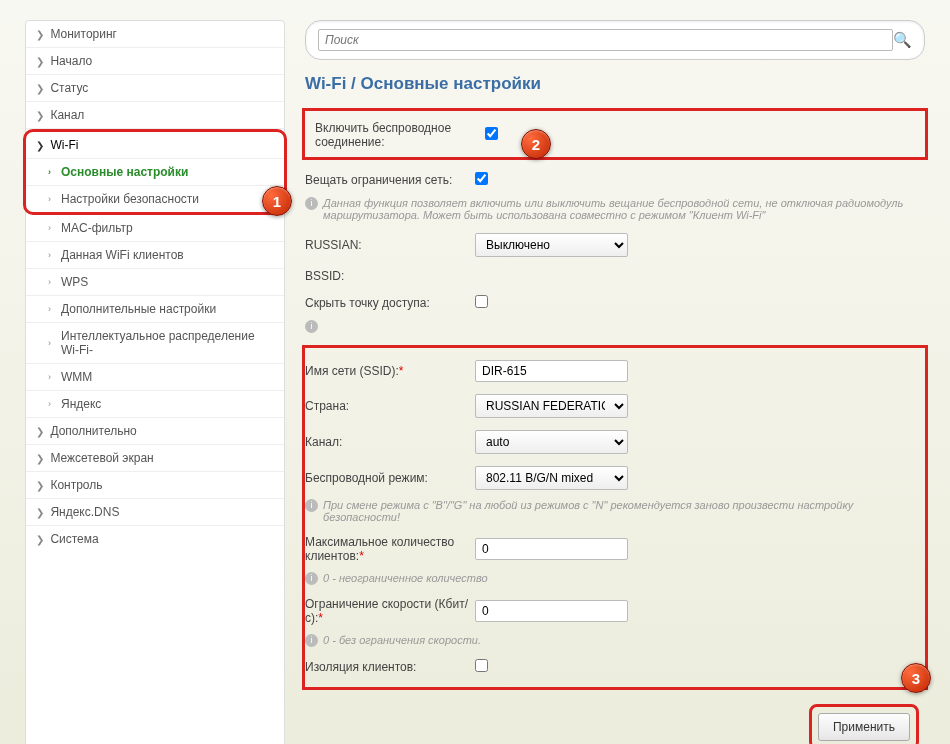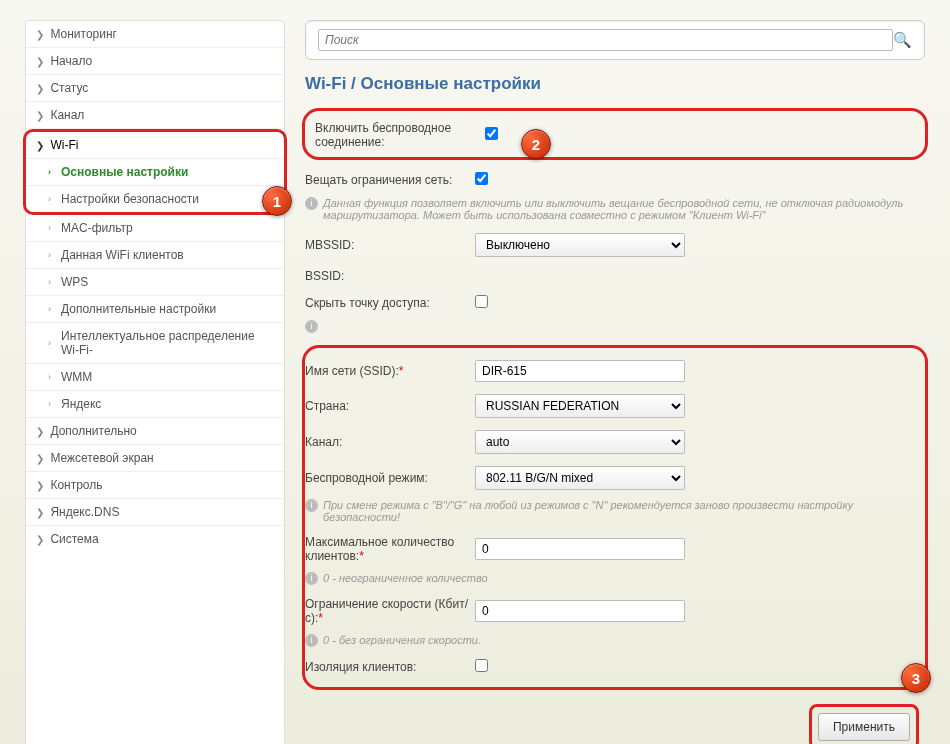--- a/index.html
+++ b/index.html
@@ -8,32 +8,32 @@
 .sidebar { width: 260px; background: #fff; border: 1px solid #ddd; border-radius: 4px; }
 .nav-item { border-bottom: 1px solid #eee; padding: 6px 10px; cursor: pointer; color: #555; display: flex; align-items: center; gap: 6px; }
 .nav-item:last-child { border-bottom: none; }
 .nav-item .chev { color: #888; font-size: 10px; }
 .nav-item.expanded { color: #000; font-weight: normal; }
 .nav-item.expanded .chev { color:#333; }
 .nav-sub { padding-left: 22px; font-size: 12px; }
 .nav-sub.active { color: #2a8c2a; font-weight: bold; }
 .nav-sub .bullet { color: #888; font-size: 9px; margin-right:4px; }
 .nav-sub.active .bullet { color:#2a8c2a; }
-.highlight-red { border: 3px solid #d22; border-radius: 17px; }
+.highlight-red { border: 3px solid #d22; border-radius: 0; }
 .badge { position: absolute; width: 30px; height: 30px; border-radius: 50%; background: radial-gradient(circle at 30% 30%, #ff6b3d, #c02400); color:#fff; font-weight:bold; display:flex; align-items:center; justify-content:center; font-size:15px; box-shadow: 0 1px 4px rgba(0,0,0,.4), inset 0 1px 2px rgba(255,255,255,.4); border:1px solid #801000; }
 .main { flex: 1; }
-.searchbar { background: #fff; border: 1px solid #ccc; border-radius: 6px; padding: 8px 12px; display: flex; align-items: center; color:#aaa; margin-bottom: 14px; box-shadow: inset 0 1px 3px rgba(0,0,0,.08); }
+.searchbar { background: #fff; border: 1px solid #ccc; border-radius: 16px; padding: 8px 12px; display: flex; align-items: center; color:#aaa; margin-bottom: 14px; box-shadow: inset 0 1px 3px rgba(0,0,0,.08); }
 .searchbar input { border: none; flex: 1; outline: none; font-size: 13px; color:#aaa; font-style: italic; }
 .searchbar .mag { color:#aaa; font-size:15px; }
 h2.title { color: #3a6ea5; font-size: 17px; font-weight: bold; margin-bottom: 14px; }
 .form-row { display:flex; align-items:center; padding: 6px 0; }
 .form-label { width: 170px; color:#444; font-size:12px; }
 .form-label .req { color:#d00; }
 .form-control { flex:1; }
-select, input[type=text] { width: 210px; padding: 3px 6px; border: 1px solid #bbb; border-radius: 2px; font-size: 12px; background: #fff; }
+select, input[type=text] { width: 153px; padding: 3px 6px; border: 1px solid #bbb; border-radius: 2px; font-size: 12px; background: #fff; }
 select { background: linear-gradient(#fff, #eee); }
 .hint { color:#999; font-style: italic; font-size: 11px; display:flex; align-items:flex-start; gap:5px; padding: 3px 0 6px 0; }
 .hint .info-icon { display:inline-block; width:13px; height:13px; border-radius:50%; background:#bbb; color:#fff; font-size:9px; text-align:center; line-height:13px; font-style:normal; flex-shrink:0; }
 .section-box1 { position:relative; padding:4px 10px 2px; margin:2px -3px 6px; }
 .section-box2 { position:relative; padding:6px 0; margin:6px -3px; }
 .apply-wrap { display:flex; justify-content:flex-end; margin-top:8px; padding:6px; }
 .apply-btn { padding: 6px 14px; background: linear-gradient(#fdfdfd, #e6e6e6); border: 1px solid #aaa; border-radius: 3px; cursor:pointer; font-size:12px; color:#333; }
 .wifi-wrap { position:relative; margin:0 -3px; }
 </style>
 </head>
@@ -145,21 +145,21 @@
     <div class="form-row">
       <div class="form-label">Вещать ограничения сеть:</div>
       <div class="form-control"><input type="checkbox" checked="" style=""></div>
     </div>
     <div class="hint">
         <span class="info-icon">i</span>
         <span>Данная функция позволяет включить или выключить вещание беспроводной сети, не отключая радиомодуль маршрутизатора. Может быть использована совместно с режимом "Клиент Wi-Fi"</span>
       </div>
 
     <div class="form-row">
-      <div class="form-label">MBSSID:</div>
+      <div class="form-label">RUSSIAN:</div>
       <div class="form-control"><select><option>Выключено</option></select></div>
     </div>
     <div class="form-row">
       <div class="form-label">BSSID:</div>
     </div>
     <div class="form-row">
       <div class="form-label">Скрыть точку доступа:</div>
       <div class="form-control"><input type="checkbox" style=""></div>
     </div>
     <div class="hint">

